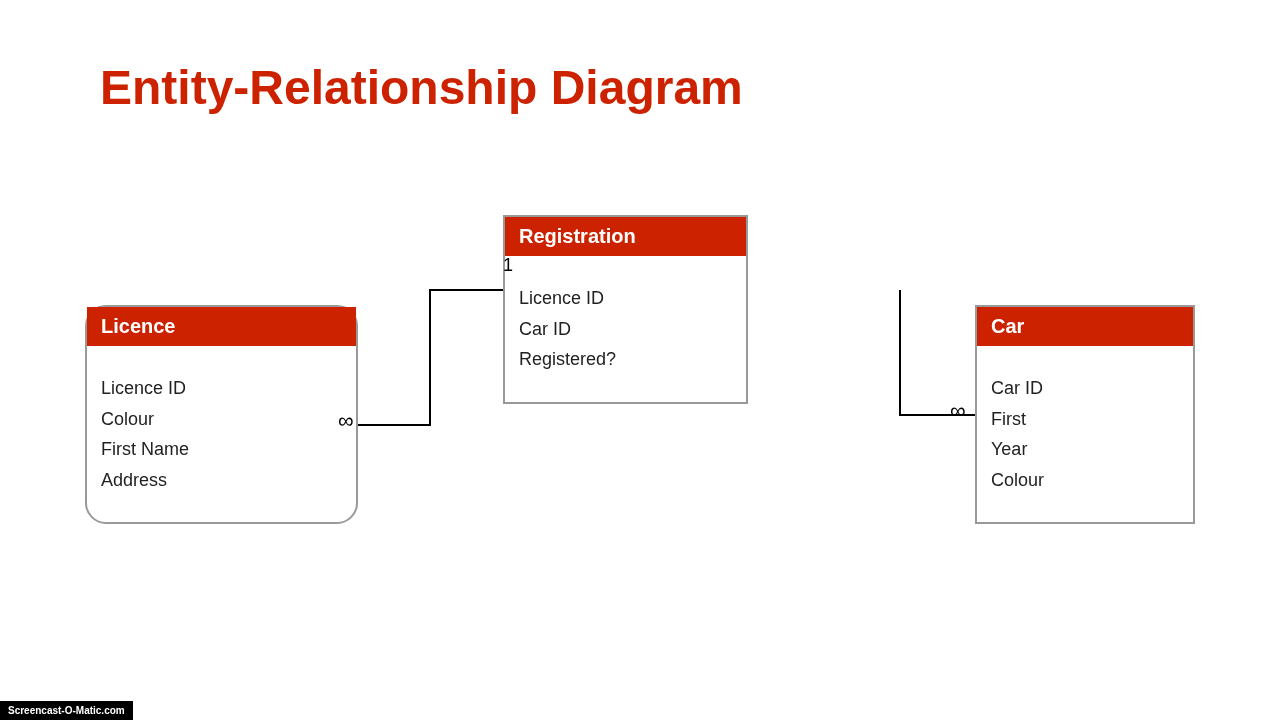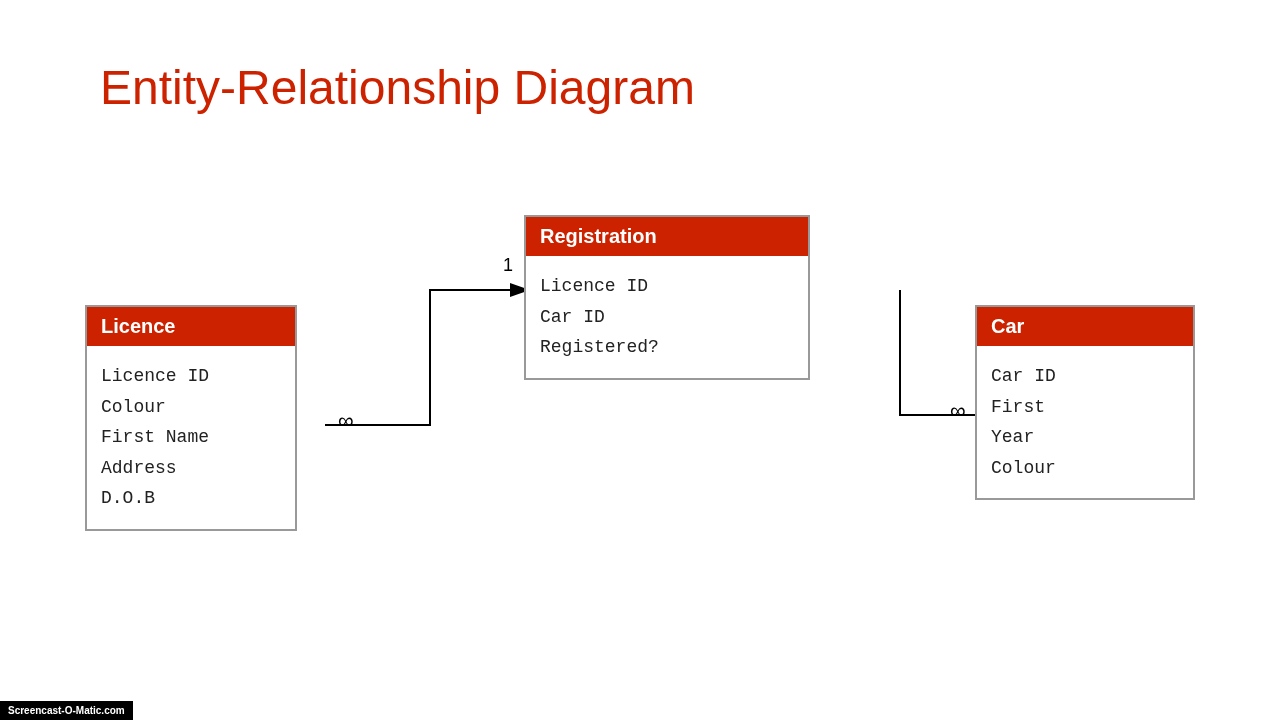--- a/index.html
+++ b/index.html
@@ -10,59 +10,59 @@
       font-family: Arial, sans-serif;
       overflow: hidden;
       position: relative;
     }
 
     .page-title {
       position: absolute;
       top: 60px;
       left: 100px;
       font-size: 48px;
-      font-weight: normal;
+      font-weight: bold;
       color: #cc2200;
     }
 
     
     .entity-box {
       position: absolute;
       border: 2px solid #999;
       background: #fff;
     }
 
     .entity-header {
       background: #cc2200;
       color: #fff;
       font-size: 20px;
       font-weight: bold;
       padding: 8px 14px;
     }
 
     .entity-body {
-      padding: 15px 14px;
+      padding: 27px 14px;
       font-size: 18px;
       line-height: 1.7;
       color: #222;
-      font-family: Liberation Mono, monospace;
     }
 
     
     .licence-box {
       left: 85px;
       top: 305px;
-      width: 212px;
+      width: 273px;
+      border-radius: 21px;
     }
 
     
     .registration-box {
-      left: 524px;
+      left: 503px;
       top: 215px;
-      width: 286px;
+      width: 245px;
     }
 
     
     .car-box {
       left: 975px;
       top: 305px;
       width: 220px;
     }
 
     
@@ -105,21 +105,20 @@
 
 <div class="page-title">Entity-Relationship Diagram</div>
 
 <div class="entity-box licence-box">
   <div class="entity-header">Licence</div>
   <div class="entity-body">
     <div>Licence ID</div>
     <div>Colour</div>
     <div>First Name</div>
     <div>Address</div>
-    <div>D.O.B</div>
   </div>
 </div>
 
 <div class="entity-box registration-box">
   <div class="entity-header">Registration</div>
   <div class="entity-body">
     <div>Licence ID</div>
     <div>Car ID</div>
     <div>Registered?</div>
   </div>

